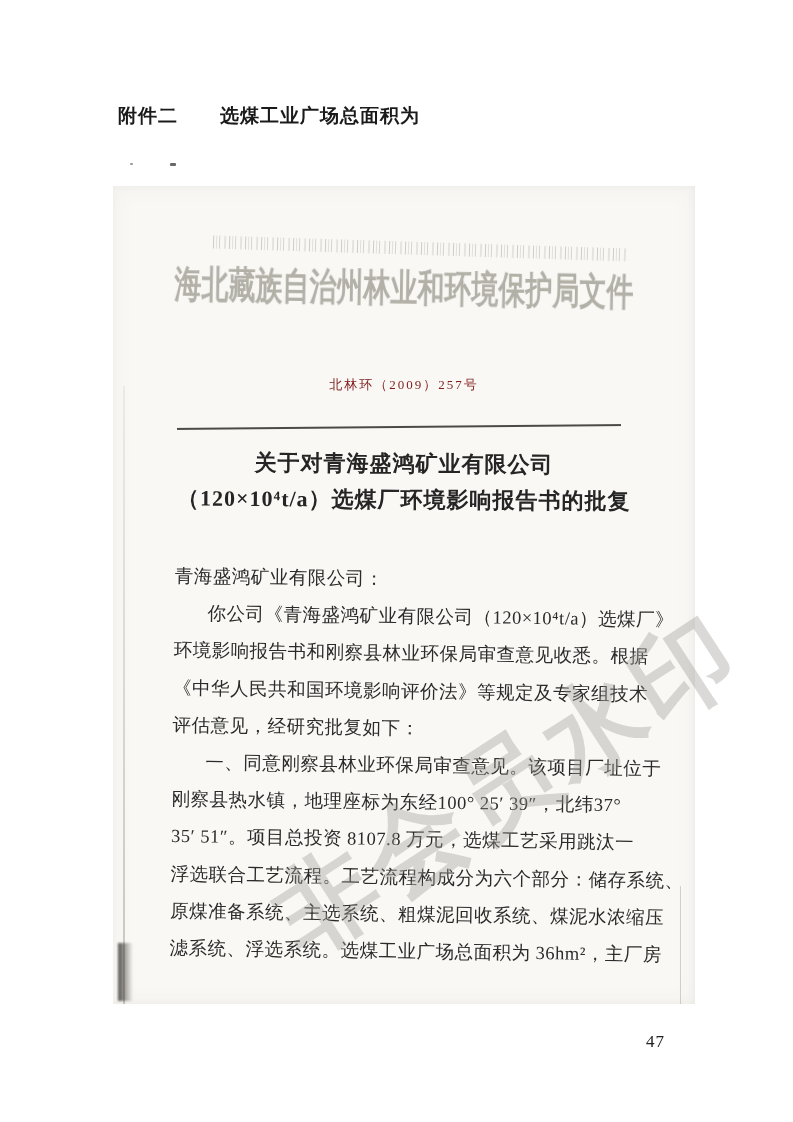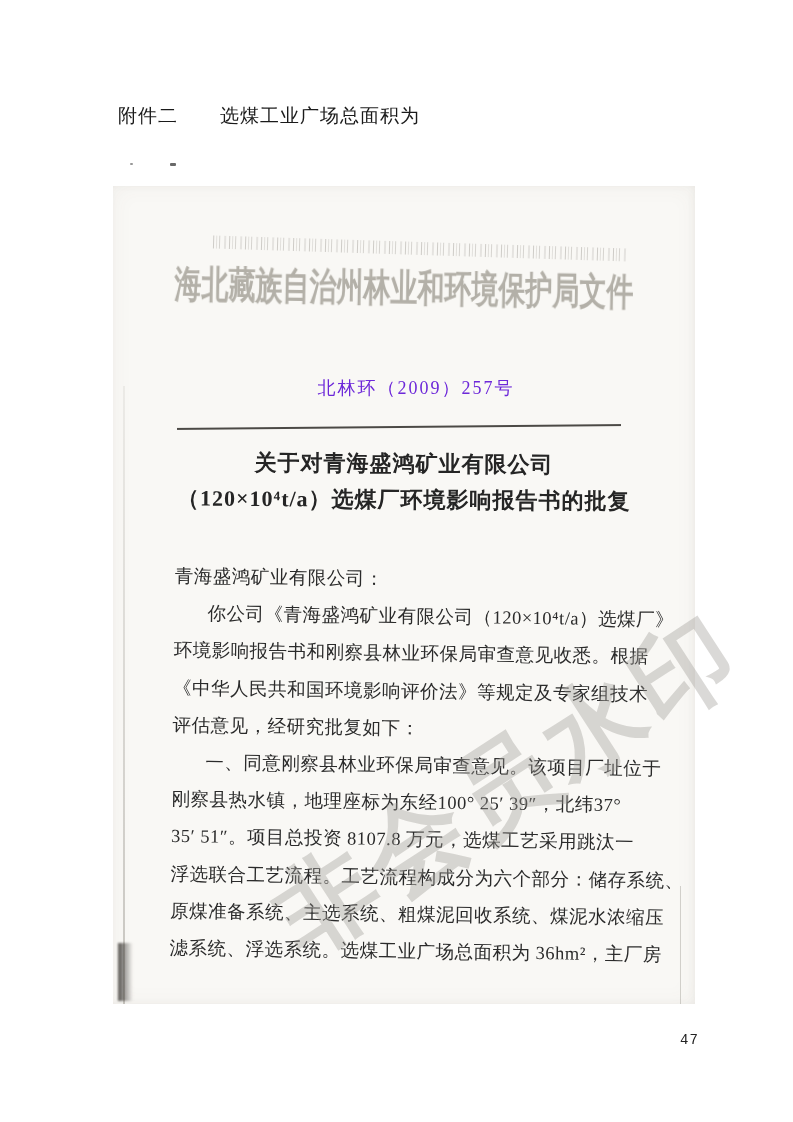--- a/index.html
+++ b/index.html
@@ -4,21 +4,21 @@
 <style>
   html,body{margin:0;padding:0;background:#e8e8e8;}
   .page{
     position:relative;width:793px;height:1122px;background:#ffffff;
     font-family:"Liberation Serif","DejaVu Serif",serif;overflow:hidden;
   }
   
   .attach-header{
     position:absolute;left:118px;top:103px;display:flex;gap:42px;
     font-family:"Liberation Sans","DejaVu Sans",sans-serif;
-    font-size:19px;font-weight:normal;color:#1a1a1a;letter-spacing:1px;
+    font-size:19px;font-weight:bold;color:#1a1a1a;letter-spacing:1px;
   }
   .speck{position:absolute;background:#444;border-radius:1px;}
   .speck1{left:130px;top:163px;width:3px;height:2px;opacity:.55;}
   .speck2{left:170px;top:163px;width:6px;height:3px;opacity:.8;}
   
   .scan{
     position:absolute;left:113px;top:186px;width:582px;height:818px;
     background:#f9f8f5;
     box-shadow:inset 0 0 22px rgba(90,85,70,.05), inset -2px 0 6px rgba(120,115,100,.06);
   }
@@ -47,22 +47,22 @@
   }
   
   .agency-title{
     position:absolute;left:0;top:84px;width:100%;text-align:center;
     font-size:27px;font-weight:600;color:#b3b0a8;
     letter-spacing:0px;white-space:nowrap;
     transform:rotate(1deg) scaleY(1.4);transform-origin:center;
     filter:blur(.5px);
   }
   .doc-number{
-    position:absolute;left:12px;top:190px;width:100%;text-align:center;
-    font-size:18px;color:#6d28d9;letter-spacing:2px;
+    position:absolute;left:0;top:190px;width:100%;text-align:center;
+    font-size:13px;color:#7f1d1d;letter-spacing:2px;
   }
   .red-rule{
     position:absolute;left:64px;top:240px;width:444px;height:2px;
     background:#4c4a46;transform:rotate(-.5deg);filter:blur(.3px);
   }
   .doc-title{
     position:absolute;left:0;top:260px;width:100%;text-align:center;
     font-weight:bold;color:#252525;font-size:22px;line-height:36px;
     letter-spacing:1px;transform:rotate(.4deg);
   }
@@ -78,22 +78,22 @@
   .watermark{
     position:absolute;left:130px;top:532px;width:530px;text-align:center;
     font-size:100px;font-weight:700;color:rgba(158,156,150,.38);
     letter-spacing:6px;transform:rotate(-33deg);transform-origin:center;
     white-space:nowrap;pointer-events:none;z-index:2;
     font-family:"Liberation Sans","DejaVu Sans",sans-serif;
   }
   .scan-content{position:relative;z-index:1;width:100%;height:100%;}
   
   .page-number{
-    position:absolute;left:680px;top:1032px;font-size:14px;color:#222;
-    font-family:Liberation Mono, monospace;letter-spacing:1px;
+    position:absolute;left:646px;top:1032px;font-size:17px;color:#222;
+    font-family:Liberation Serif, serif;letter-spacing:1px;
   }
 </style>
 </head>
 <body>
 
 <div class="page">
 
   <div class="attach-header">
     <span>附件二</span>
     <span>选煤工业广场总面积为</span>

